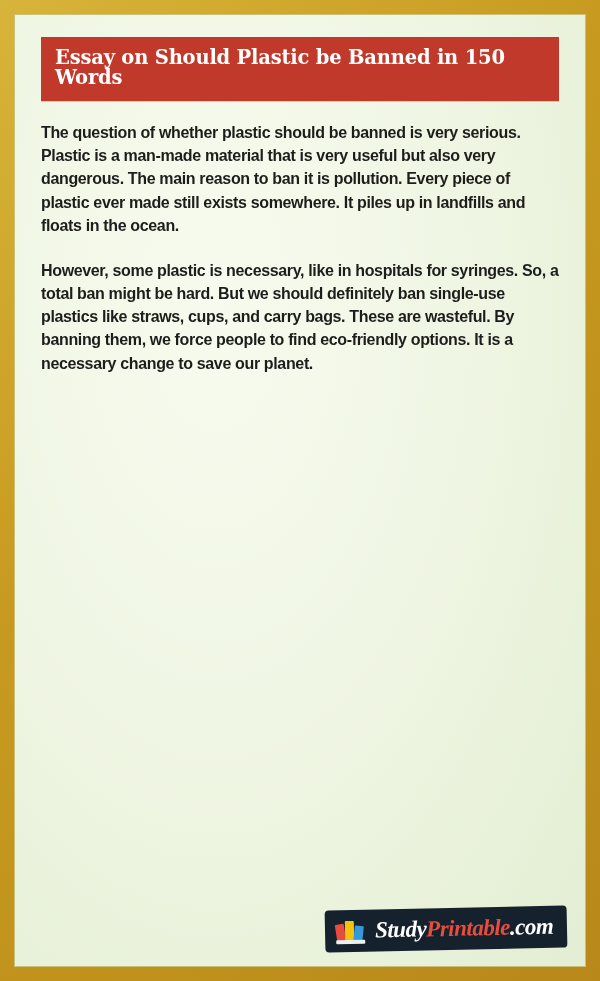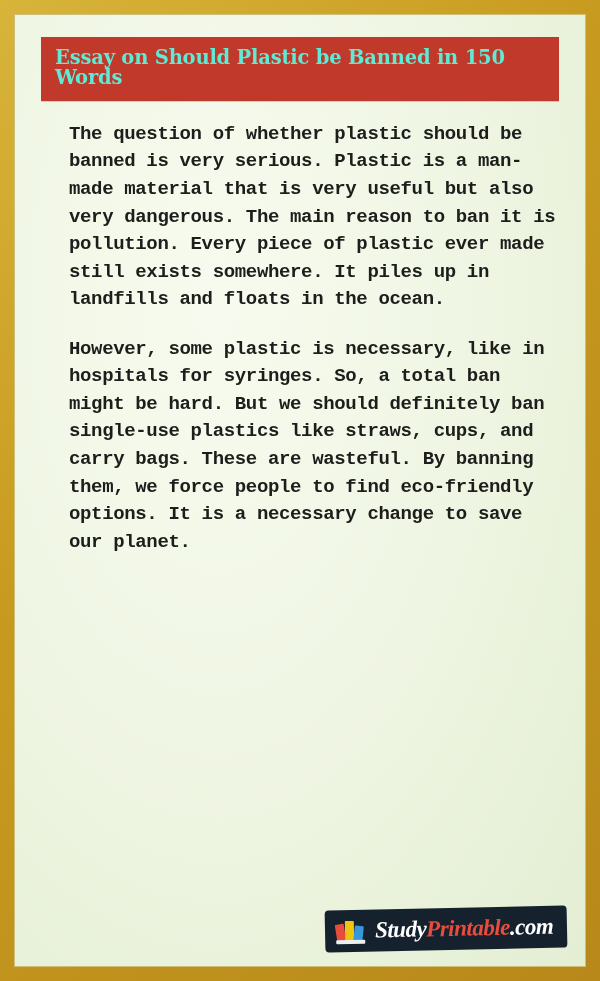--- a/index.html
+++ b/index.html
@@ -26,38 +26,37 @@
     width: 100%;
     height: 100%;
     box-sizing: border-box;
     background: radial-gradient(ellipse at 35% 30%, #f7fbef 0%, #f0f6e4 45%, #e3eed3 100%);
     border: 1px solid #cbbf7a;
     padding: 22px 26px 18px 26px;
     overflow: hidden;
   }
   .title-bar {
     background: #c0392b;
-    color: #5eead4;
+    color: #ffffff;
     font-family: "DejaVu Serif", serif;
     font-weight: bold;
     font-size: 19.5px;
     letter-spacing: -0.2px;
     padding: 11px 14px 12px 14px;
     line-height: 1.05;
     box-shadow: 0 1px 0 rgba(0,0,0,0.15);
   }
   .body-text {
     margin-top: 20px;
     color: #1d1d1b;
-    font-family: Liberation Mono, monospace;
+    font-family: Liberation Sans, sans-serif;
     font-weight: bold;
-    font-size: 19px;
+    font-size: 16px;
     line-height: 1.45;
     letter-spacing: -0.35px;
-    margin-left: 28px;
   }
   .body-text p {
     margin: 0 0 22px 0;
   }
   .body-text p:last-child {
     margin-bottom: 0;
   }
   .brand {
     position: absolute;
     right: 18px;

